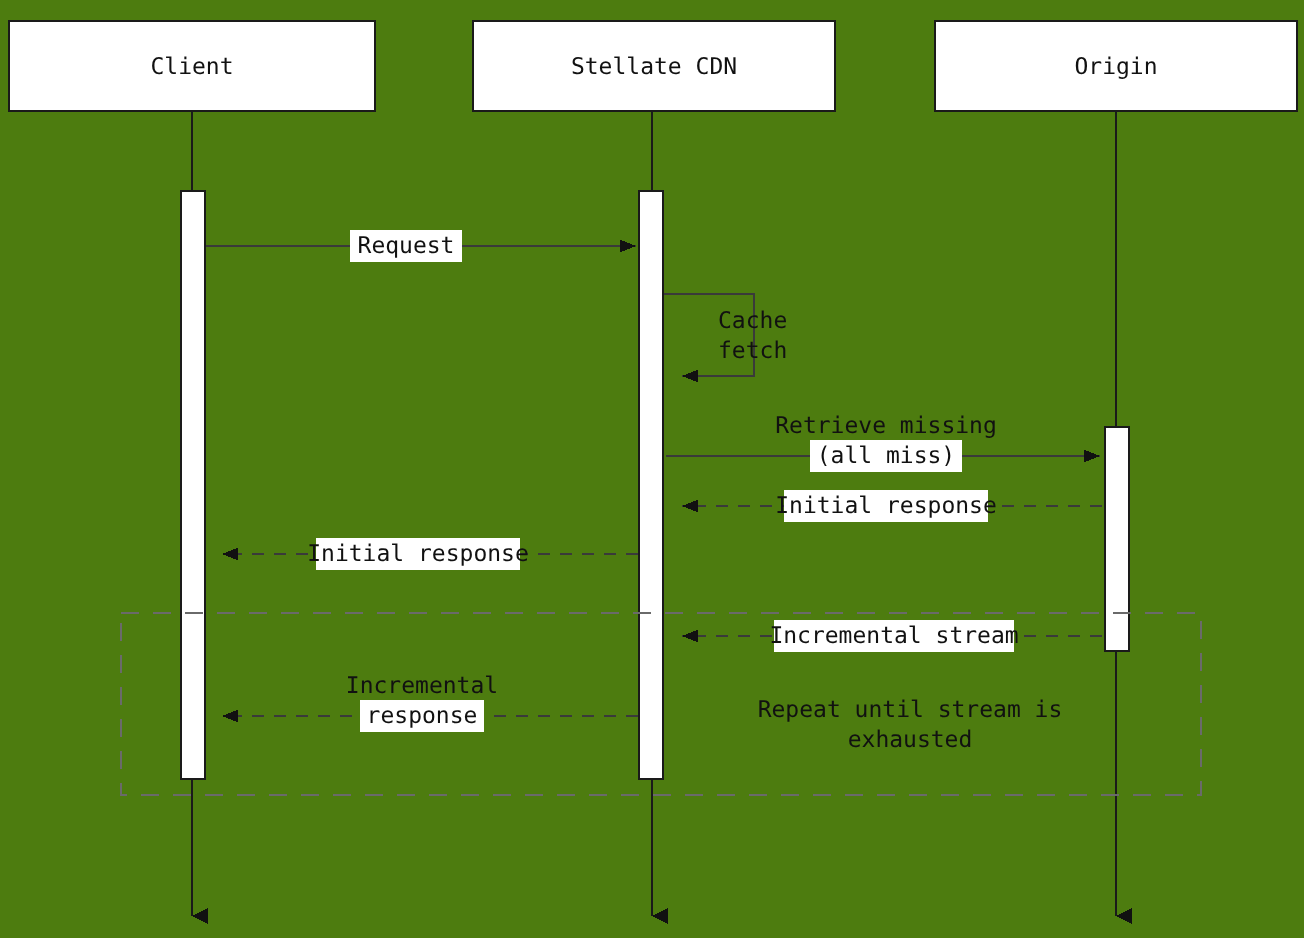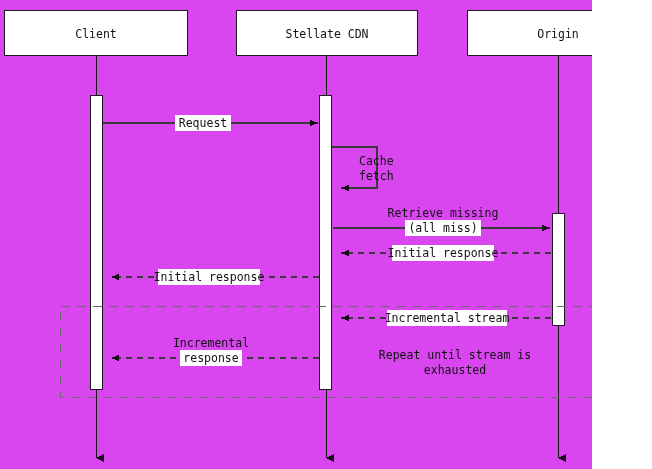--- a/index.html
+++ b/index.html
@@ -6,23 +6,23 @@
   html, body {
     margin: 0;
     padding: 0;
     background: #ffffff;
   }
   body {
     font-family: "DejaVu Sans Mono", "Liberation Mono", monospace;
   }
   #diagram-root {
     position: relative;
-    width: 592px;
+    width: 652px;
     height: 469px;
-    background: #d946ef;
+    background: #4d7c0f;
     overflow: hidden;
   }
   svg.seq {
     position: absolute;
     top: 0;
     left: 0;
     width: 652px;
     height: 469px;
     display: block;
     shape-rendering: crispEdges;

